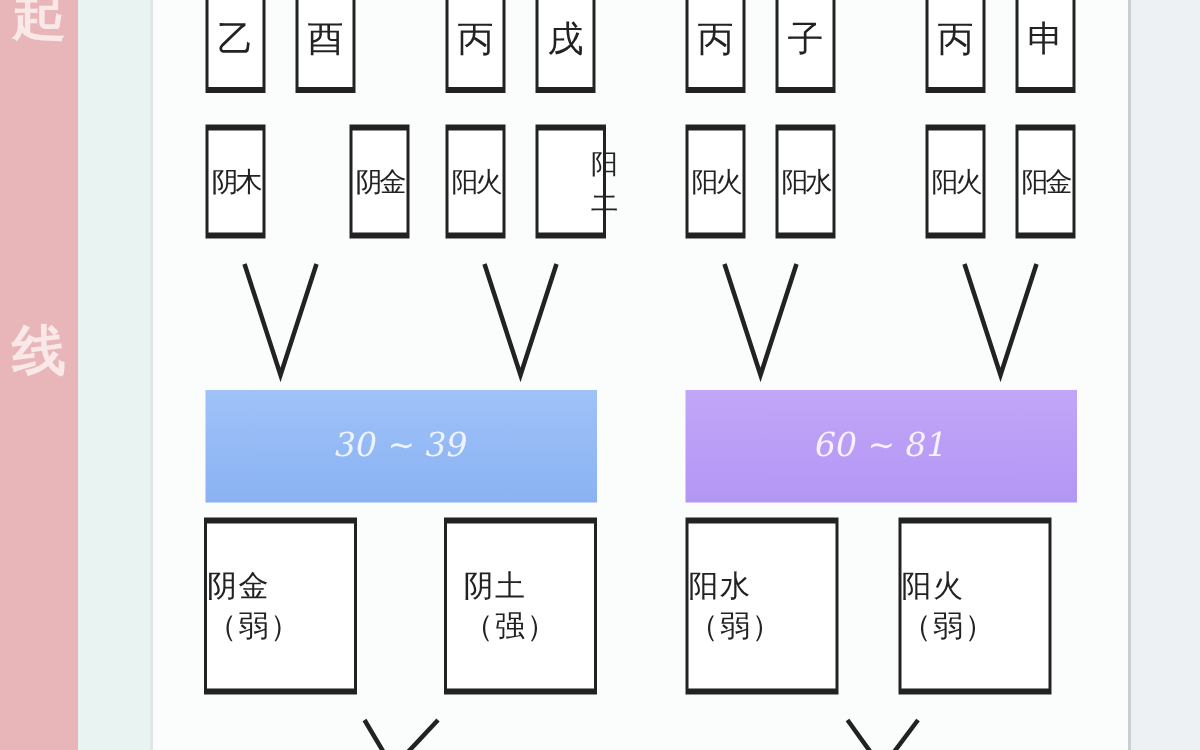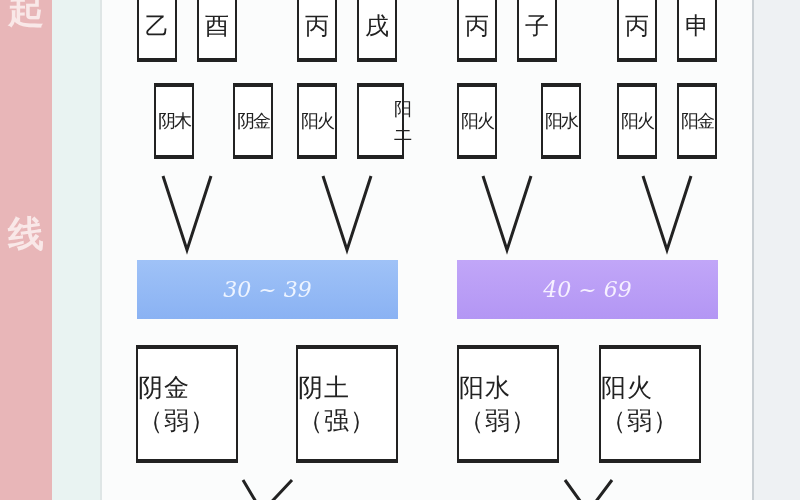--- a/index.html
+++ b/index.html
@@ -4,22 +4,22 @@
 <style>
   html, body { margin:0; padding:0; }
   body { width:800px; height:500px; overflow:hidden; position:relative; background:#fbfcfc; font-family:"DejaVu Sans", sans-serif; }
   .pink-strip { position:absolute; left:0; top:0; width:52px; height:500px; background:#e8b6b8; }
   .pink-char { position:absolute; left:8px; width:36px; text-align:center; color:#fbeeee; font-size:36px; font-family:"DejaVu Serif", serif; font-weight:bold; opacity:0.9; }
   .mint-strip { position:absolute; left:52px; top:0; width:48px; height:500px; background:#e9f3f2; border-right:2px solid #dfe6e6; }
   .right-strip { position:absolute; left:752px; top:0; width:48px; height:500px; background:#eef1f3; border-left:2px solid #c9cfd3; }
   .box { position:absolute; box-sizing:border-box; background:#fff; border-left:2px solid #222; border-right:2px solid #222; border-top:4px solid #222; border-bottom:4px solid #222; display:flex; align-items:center; justify-content:center; color:#222; }
   .stem { width:40px; height:72px; top:-10px; font-size:24px; }
   .elem { width:40px; height:76px; top:83px; font-size:18px; letter-spacing:-2px; writing-mode:horizontal-tb; }
-  .result { width:102px; height:118px; top:345px; font-size:25px; letter-spacing:1px; }
-  .bar { position:absolute; top:260px; height:59px; width:261px; display:flex; align-items:center; justify-content:center; color:#eef4ff; font-family:"DejaVu Serif", serif; font-style:italic; font-size:22px; }
+  .result { width:102px; height:118px; top:345px; font-size:20px; letter-spacing:1px; }
+  .bar { position:absolute; top:260px; height:75px; width:261px; display:flex; align-items:center; justify-content:center; color:#eef4ff; font-family:"DejaVu Serif", serif; font-style:italic; font-size:22px; }
   .bar.blue { background:linear-gradient(180deg,#9fc2f7,#8ab2f3); }
   .bar.purple { background:linear-gradient(180deg,#c1a6f8,#b396f4); color:#f6f0ff; }
   svg.lines { position:absolute; left:0; top:0; width:800px; height:500px; pointer-events:none; }
 </style>
 </head>
 <body>
 
 <div class="pink-strip">
   <div class="pink-char" style="top:-14px;">起</div>
   <div class="pink-char" style="top:210px;">线</div>
@@ -29,39 +29,39 @@
 
 <div class="box stem" style="left:137px;">乙</div>
 <div class="box stem" style="left:197px;">酉</div>
 <div class="box stem" style="left:297px;">丙</div>
 <div class="box stem" style="left:357px;">戌</div>
 <div class="box stem" style="left:457px;">丙</div>
 <div class="box stem" style="left:517px;">子</div>
 <div class="box stem" style="left:617px;">丙</div>
 <div class="box stem" style="left:677px;">申</div>
 
-<div class="box elem" style="left:154px;">阴木</div>
+<div class="box elem" style="left:137px;">阴木</div>
 <div class="box elem" style="left:197px;margin-left:36px;">阴金</div>
 <div class="box elem" style="left:297px;">阳火</div>
 <div class="box elem" style="left:357px;padding-left:43px;">阳土</div>
 <div class="box elem" style="left:457px;">阳火</div>
-<div class="box elem" style="left:541px;text-align:center;">阳水</div>
+<div class="box elem" style="left:517px;text-align:center;">阳水</div>
 <div class="box elem" style="left:617px;">阳火</div>
 <div class="box elem" style="left:677px;">阳金</div>
 
 <svg class="lines">
   <g stroke="#222" stroke-width="3" fill="none">
     <polyline points="163,176 187,250 211,176"></polyline>
     <polyline points="323,176 347,250 371,176"></polyline>
     <polyline points="483,176 507,250 531,176"></polyline>
     <polyline points="643,176 667,250 691,176"></polyline>
     <polyline points="243,480 262,512 292,480"></polyline>
     <polyline points="565,480 588,512 612,480"></polyline>
   </g>
 </svg>
 
 <div class="bar blue" style="left:137px;">30 ~ 39</div>
-<div class="bar purple" style="left:457px;">40 ~ 69</div>
+<div class="bar purple" style="left:457px;">60 ~ 81</div>
 
 <div class="box result" style="left:136px;">阴金（弱）</div>
-<div class="box result" style="left:296px;">阴土（强）</div>
+<div class="box result" style="left:296px;padding-left:11px;">阴土（强）</div>
 <div class="box result" style="left:457px;">阳水（弱）</div>
 <div class="box result" style="left:599px;">阳火（弱）</div>
 
 </body></html>

